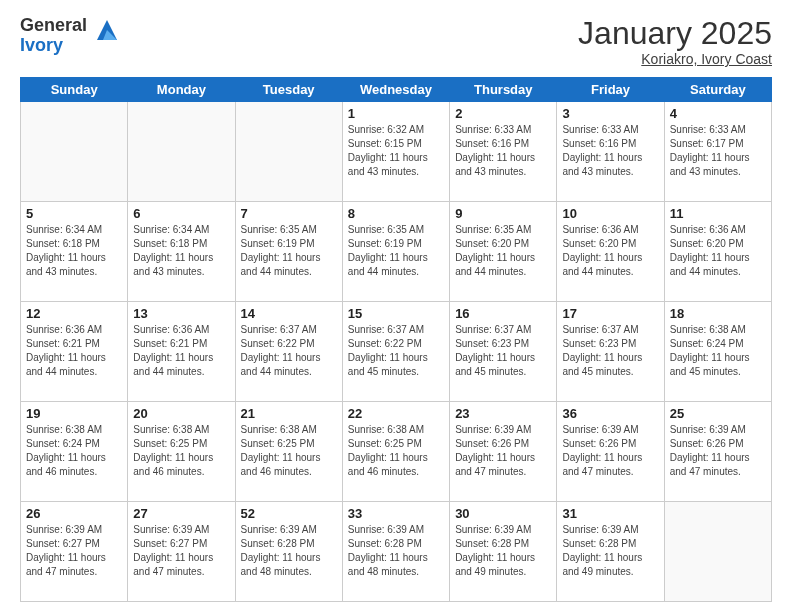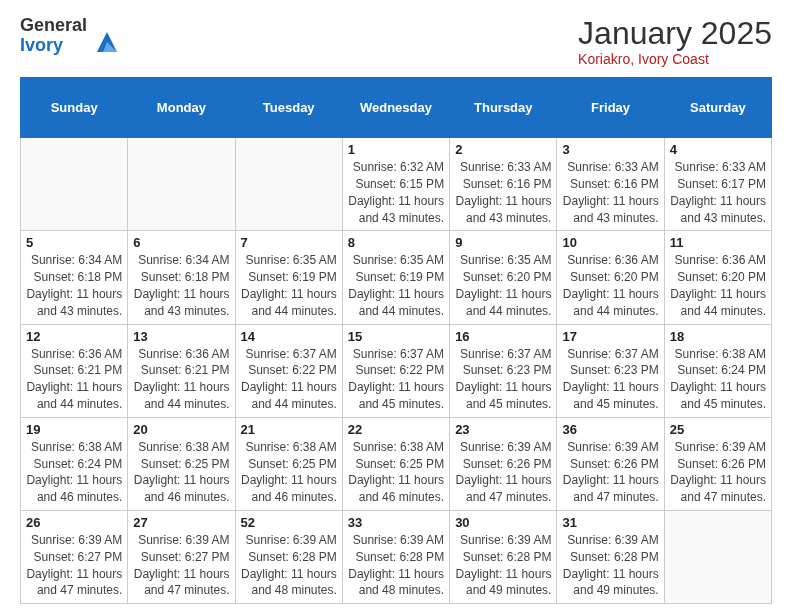--- a/index.html
+++ b/index.html
@@ -18,21 +18,21 @@
       flex-direction: column;
     }
     .header {
       display: flex;
       justify-content: space-between;
       align-items: flex-start;
       margin-bottom: 10px;
     }
     .logo {
       display: flex;
-      align-items: flex-end;
+      align-items: flex-start;
       gap: 4px;
     }
     .logo-text {
       display: flex;
       flex-direction: column;
       line-height: 1.1;
     }
     .logo-general {
       font-size: 18px;
       font-weight: bold;
@@ -42,44 +42,45 @@
       font-size: 18px;
       font-weight: bold;
       color: #1a6fc4;
     }
     .logo-icon {
       width: 28px;
       height: 28px;
       margin-left: 2px;
     }
     .title-area {
-      text-align: left;
+      text-align: right;
     }
     .month-title {
       font-size: 32px;
       font-weight: 300;
       color: #333;
       line-height: 1.1;
     }
     .subtitle {
       font-size: 14px;
-      color: #b91c1c;
+      color: #404040;
+      text-decoration: underline;
     }
     .calendar {
       flex: 1;
       border: 1px solid #ccc;
       border-collapse: collapse;
       width: 100%;
       table-layout: fixed;
     }
     .calendar th {
       background-color: #1a6fc4;
       color: #fff;
       text-align: center;
-      padding: 22px 4px;
+      padding: 4px 4px;
       font-size: 13px;
       font-weight: bold;
       border: 1px solid #1a6fc4;
     }
     .calendar td {
       border: 1px solid #ccc;
       vertical-align: top;
       padding: 4px 5px;
       font-size: 10.5px;
       color: #333;
@@ -89,24 +90,23 @@
     .calendar td.empty {
       background: #f9f9f9;
     }
     .day-num {
       font-size: 13px;
       font-weight: bold;
       margin-bottom: 2px;
       color: #222;
     }
     .day-info {
-      font-size: 12px;
+      font-size: 10px;
       color: #444;
       line-height: 1.4;
-      text-align: right;
     }
     table {
       width: 100%;
       border-collapse: collapse;
     }
   </style>
 </head>
 <body>
 
 <div class="page">

